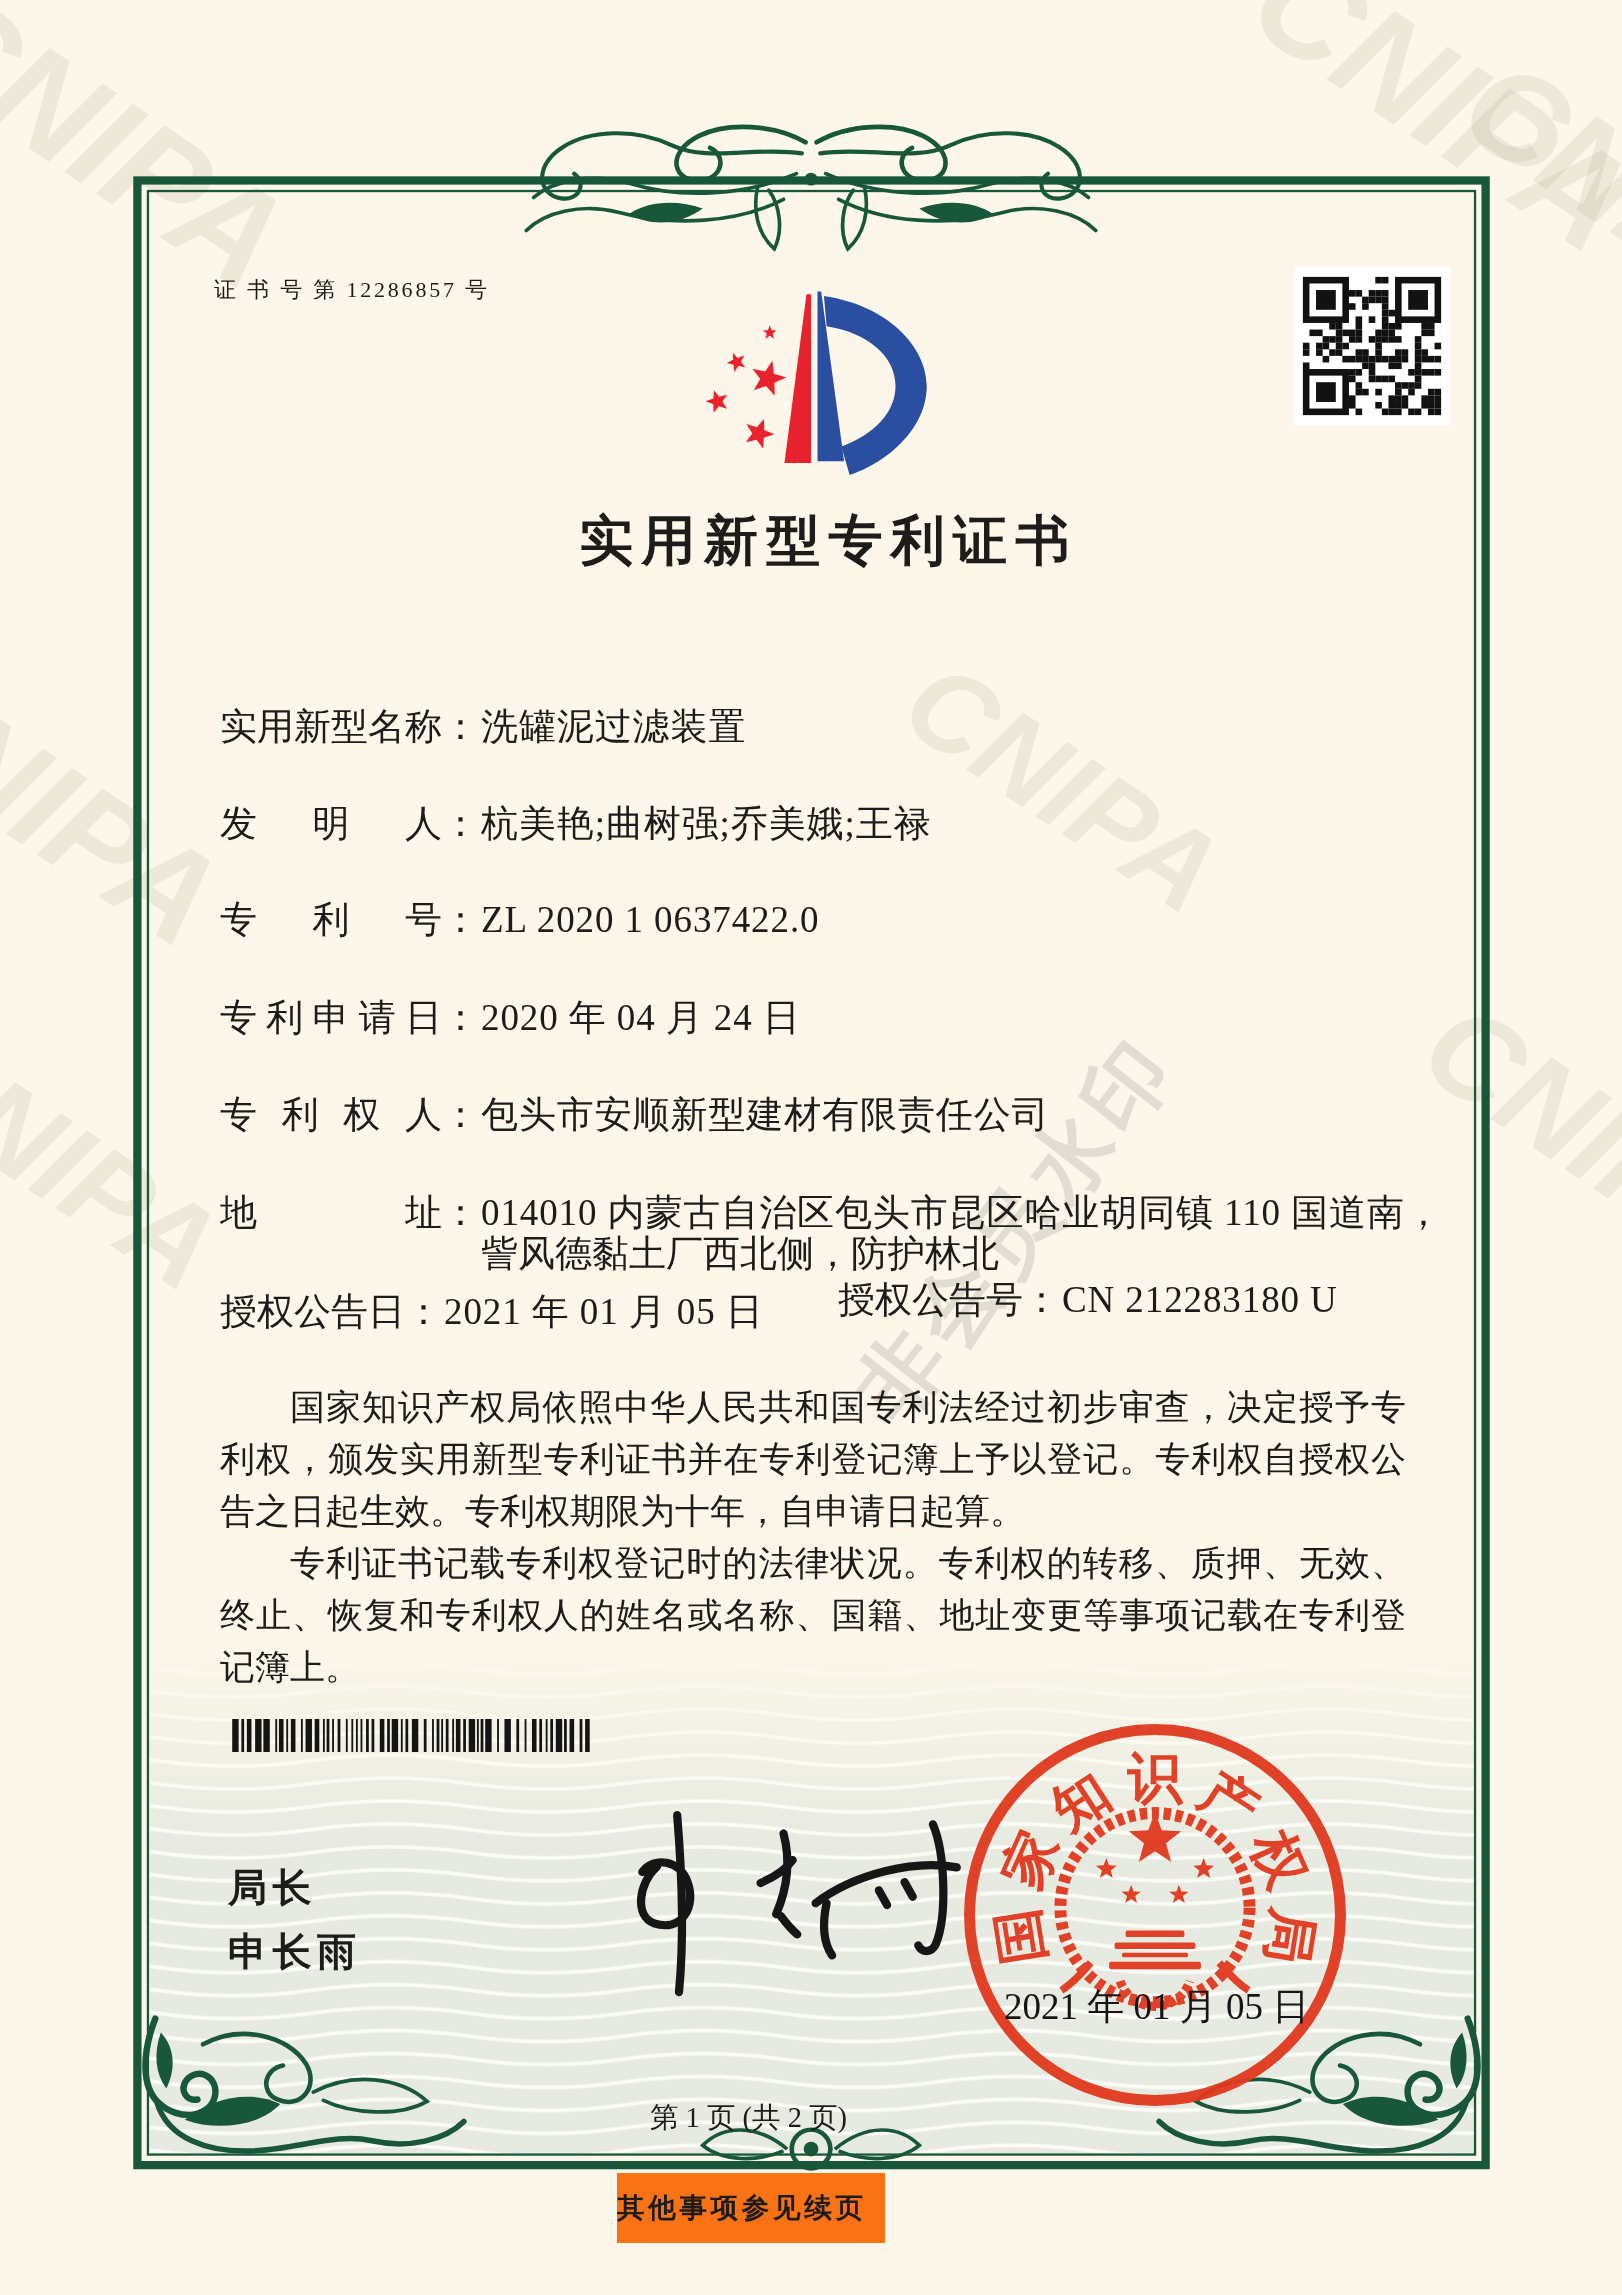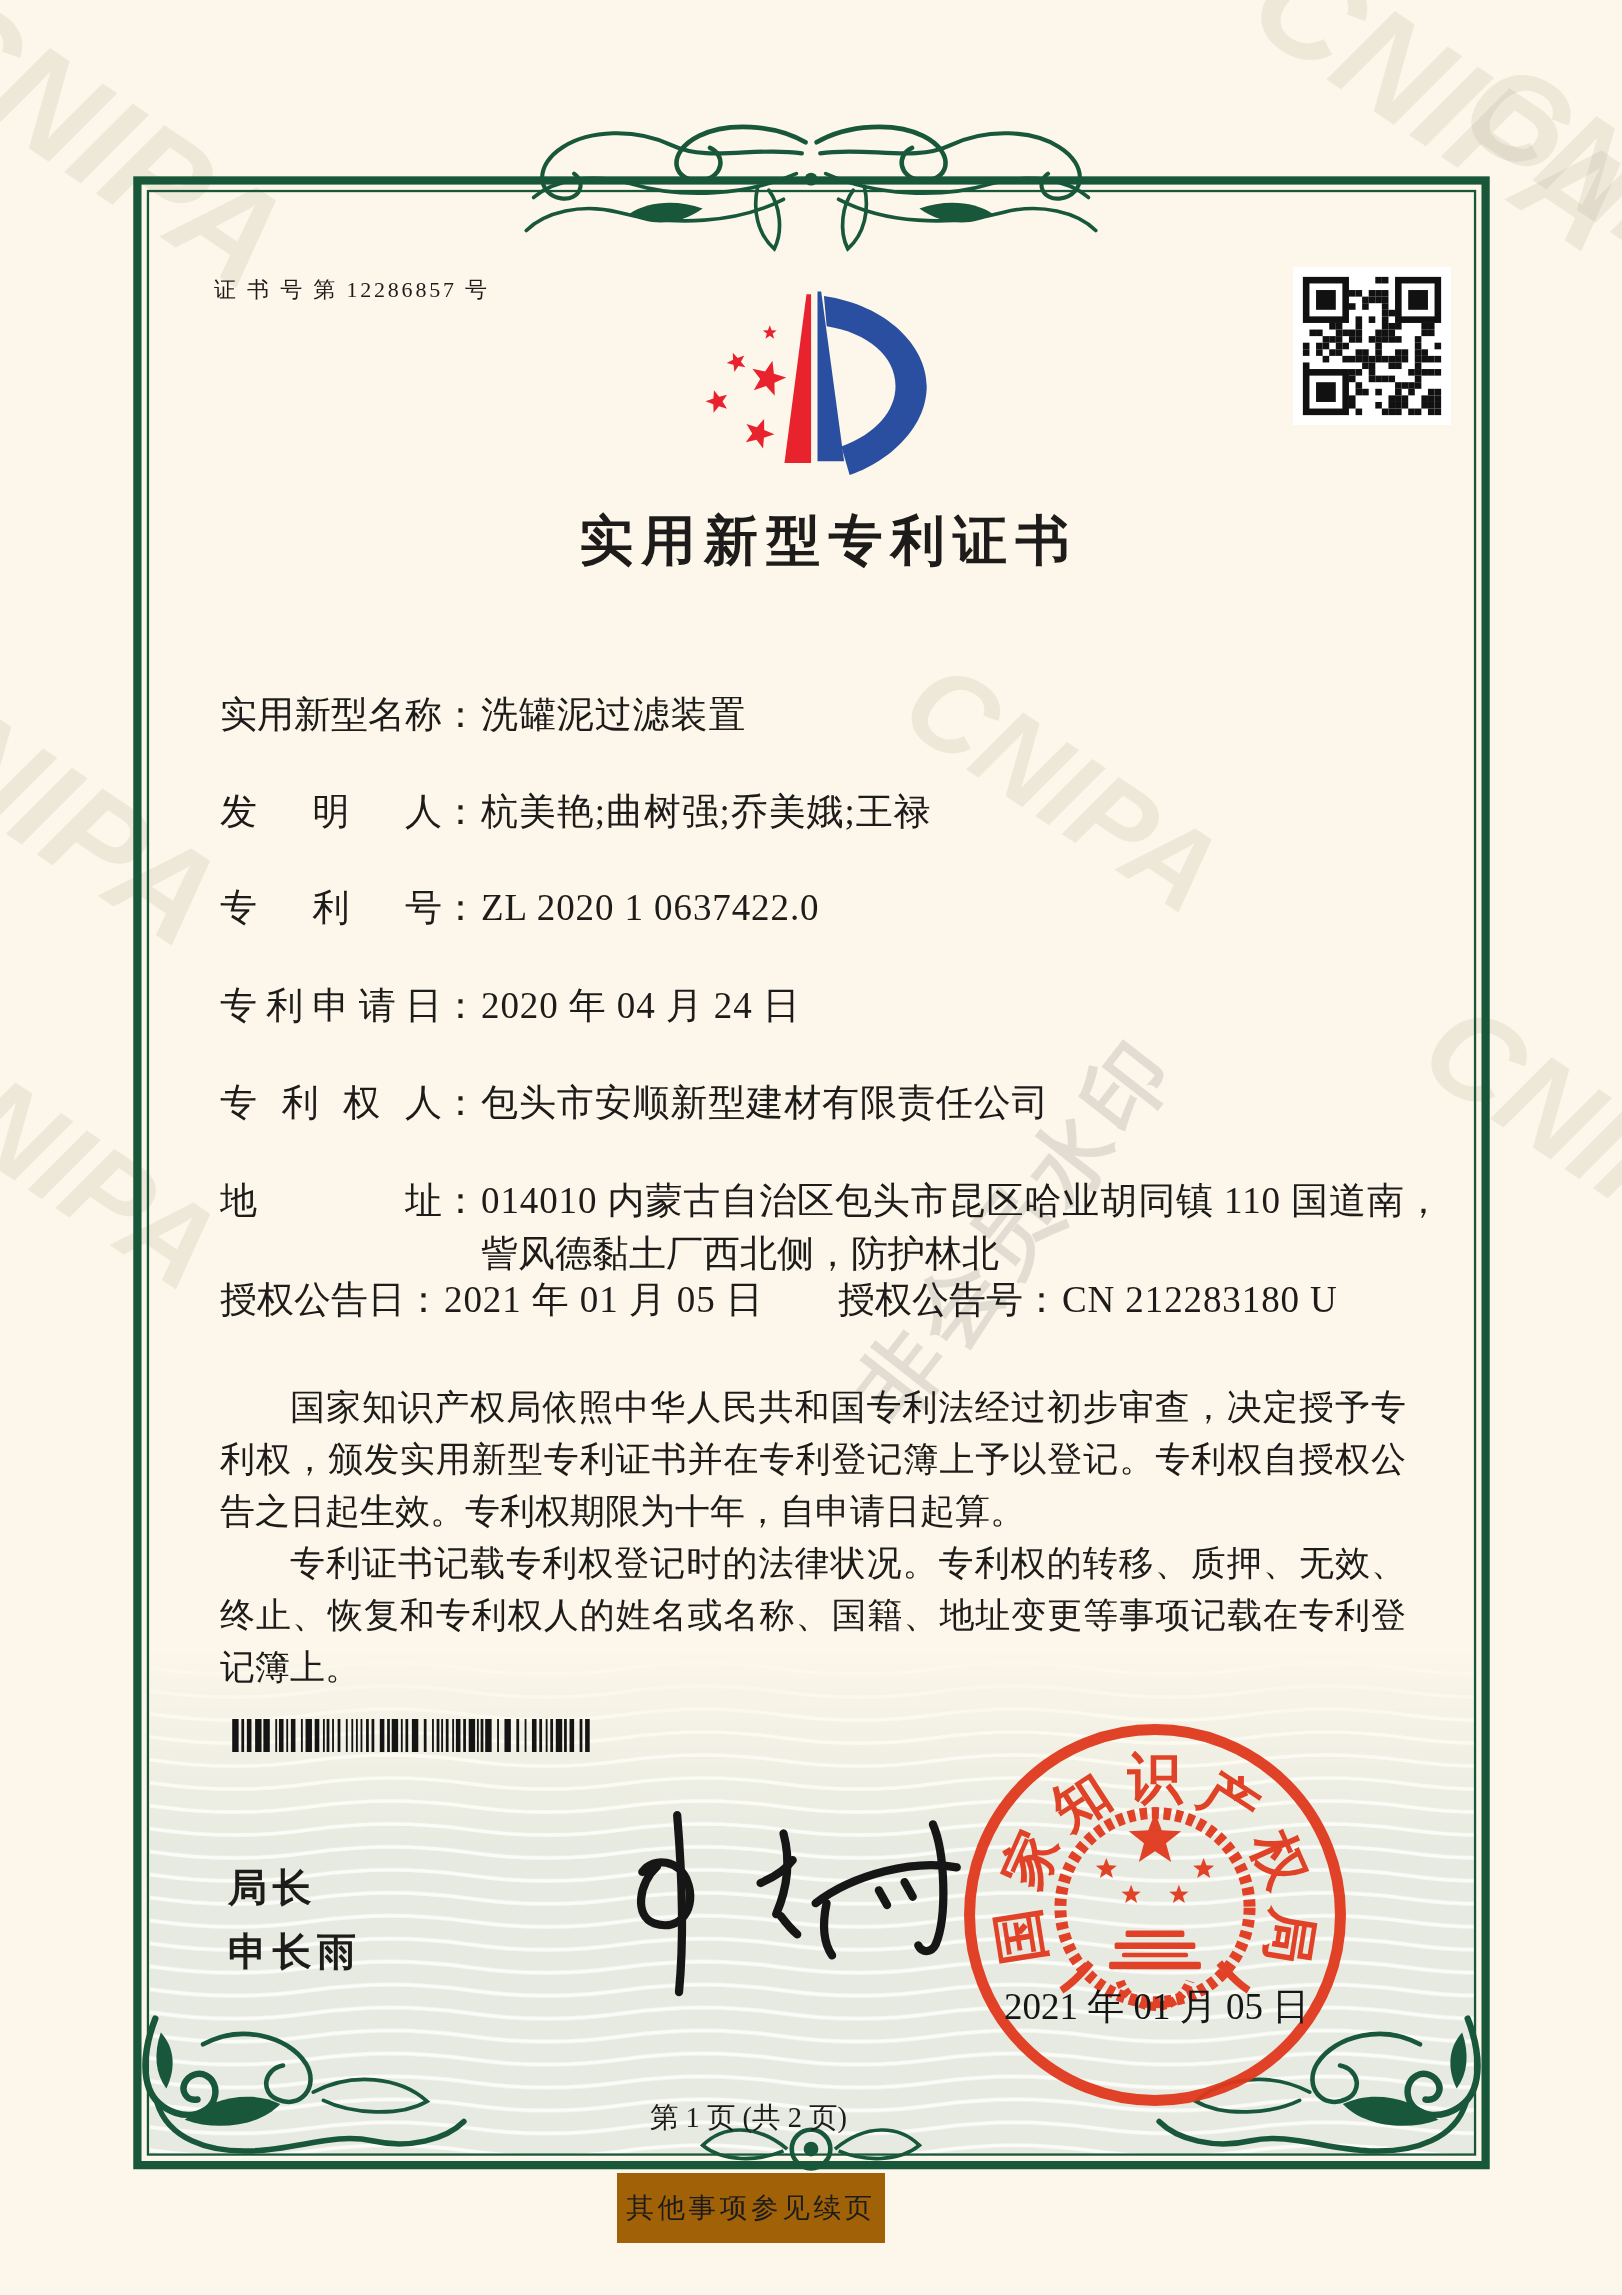--- a/index.html
+++ b/index.html
@@ -13,21 +13,21 @@
       transform-origin:0 0;white-space:nowrap;letter-spacing:7.3px;}
   
   .frame{position:absolute;left:0;top:0;}
   
   .cert-no{position:absolute;left:214px;top:275px;font-size:22px;letter-spacing:2.8px;}
   .logo{position:absolute;left:689px;top:283px;}
   .qr{position:absolute;left:1293px;top:267px;}
   .title{position:absolute;left:0;top:488px;width:100%;text-align:center;
          font-size:54px;font-weight:bold;letter-spacing:8.3px;margin:17px;}
   
-  .field{position:absolute;left:220px;font-size:37px;white-space:nowrap;}
+  .field{position:absolute;left:220px;font-size:37px;white-space:nowrap;margin-top:12px;}
   .jlabel{display:inline-block;width:222px;text-align:justify;text-align-last:justify;
           -moz-text-align-last:justify;vertical-align:top;}
   .colon{display:inline-block;width:39px;}
   .fvalue{letter-spacing:0.9px;}
   .addr2{position:absolute;left:481px;top:1229px;font-size:37px;white-space:nowrap;text-align:right;}
   .grant2{position:absolute;left:838px;font-size:37px;white-space:nowrap;}
   
   .bodytext{position:absolute;left:220px;top:1341px;width:1186px;font-size:35px;
             line-height:52px;text-align:justify;margin-top:41px;}
   .bodytext p{margin:0;text-indent:2em;}
@@ -38,22 +38,22 @@
             font-family:Liberation Mono, monospace;font-weight:600;letter-spacing:5.5px;}
   .sig{position:absolute;left:551px;top:1795px;}
   
   .seal{position:absolute;left:953px;top:1713px;opacity:0.95;}
   #seal-ring text{font-size:60px;fill:#e0391e;font-weight:bold;
                   font-family:"Liberation Serif","DejaVu Serif",serif;}
   .seal-date{position:absolute;left:998px;top:1982px;width:317px;text-align:center;
              font-size:37px;color:#151515;white-space:nowrap;}
   
   .pageno{position:absolute;left:0;top:2099px;width:1497px;text-align:center;font-size:28.5px;}
-  .contbox{position:absolute;left:617px;top:2173px;width:268px;height:70px;background:#a16207;
-           display:flex;align-items:center;justify-content:center;}
+  .contbox{position:absolute;left:617px;top:2173px;width:268px;height:70px;background:#f97316;
+           display:flex;align-items:center;font-weight:bold;}
   .contbox span{font-size:27.5px;letter-spacing:3.7px;}
 </style>
 </head>
 <body>
 
 <div class="page">
 
   <span class="wm" style="left:-32px;top:-46px;font-size:138px;transform:rotate(34deg);">CNIPA</span>
   <span class="wm" style="left:1313px;top:-83px;font-size:138px;transform:rotate(34deg);">CNIPA</span>
   <span class="wm" style="left:1520px;top:27.5px;font-size:129px;transform:rotate(34deg);">CNIPA</span>

